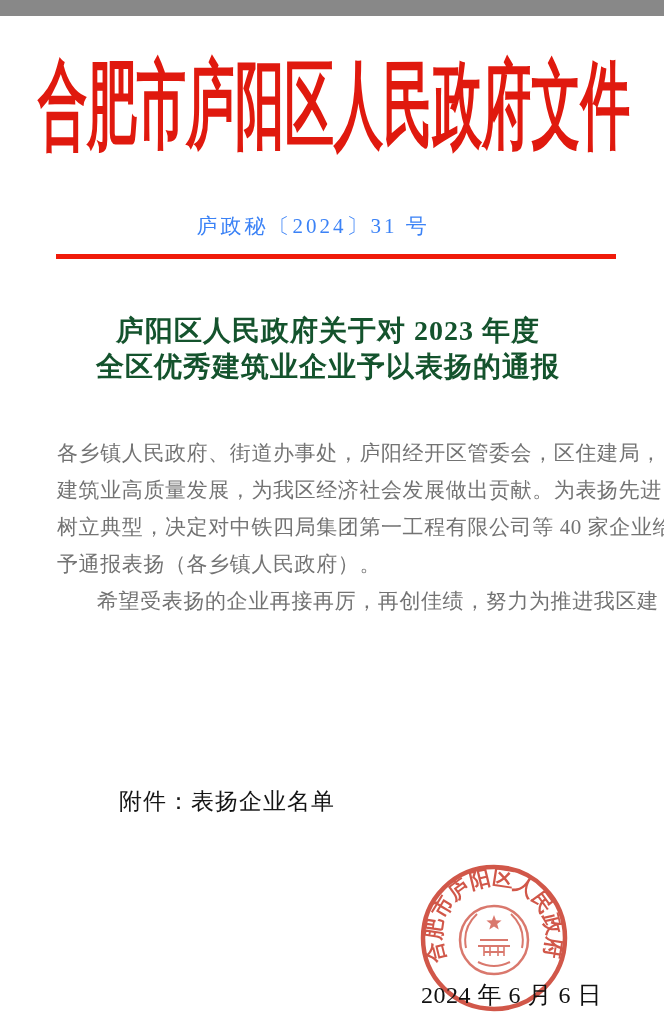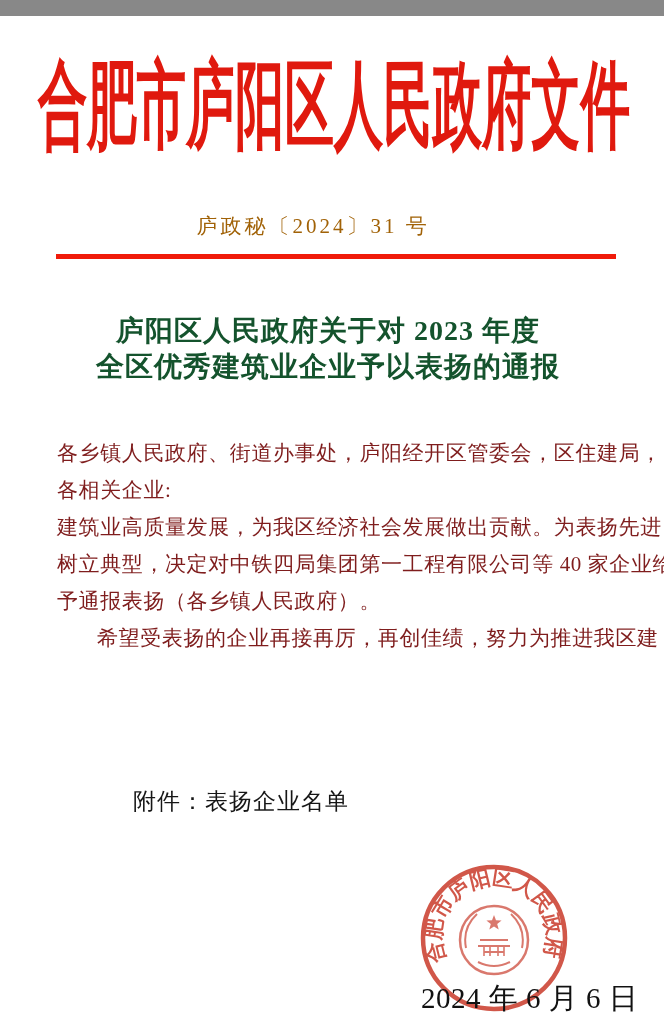--- a/index.html
+++ b/index.html
@@ -15,53 +15,53 @@
   
   .masthead{position:absolute;top:8px;left:0;width:664px;height:135px;}
   .masthead text{
     font-family:"Liberation Serif","DejaVu Serif",serif;
     font-weight:900;
     fill:#e0190e;
   }
   
   .doc-number{
     position:absolute;top:196px;left:0;width:626px;
-    text-align:center;font-size:21px;letter-spacing:3px;color:#a16207;
+    text-align:center;font-size:21px;letter-spacing:3px;color:#3b82f6;
   }
   
   .red-rule{
     position:absolute;top:238px;left:56px;width:560px;height:5px;
     background:#f01b0a;
   }
   
   .doc-title{
     position:absolute;top:297px;left:0;width:656px;
     text-align:center;font-weight:700;font-size:28px;
     line-height:36px;letter-spacing:1px;color:#14532d;
   }
   .doc-title .t-line{white-space:nowrap;}
   
   .body-text{
     position:absolute;top:419px;left:57px;width:560px;
-    font-size:21px;line-height:37px;letter-spacing:0.6px;color:#7f1d1d;
+    font-size:21px;line-height:37px;letter-spacing:0.6px;color:#737373;
   }
   .body-line{white-space:nowrap;}
   .body-line.ind{padding-left:40px;}
   .body-line.gap{margin-top:5px;}
   
   .attachment{
-    position:absolute;top:770px;left:133px;
+    position:absolute;top:770px;left:119px;
     font-size:23px;letter-spacing:1px;color:#161616;white-space:nowrap;
   }
   
   .seal{position:absolute;top:832px;left:404px;width:180px;height:180px;}
   
   .doc-date{
     position:absolute;top:963px;left:421px;
-    font-size:29px;letter-spacing:0.5px;color:#111;
+    font-size:24px;letter-spacing:0.5px;color:#111;
     white-space:nowrap;z-index:5;
   }
 </style>
 </head>
 <body>
 
 <div class="page">
 
   <svg class="masthead" viewBox="0 0 664 135">
     <text x="334" y="114" text-anchor="middle" font-size="96" textLength="592" lengthAdjust="spacingAndGlyphs">合肥市庐阳区人民政府文件</text>
@@ -71,21 +71,20 @@
 
   <div class="red-rule"></div>
 
   <div class="doc-title">
     <div class="t-line">庐阳区人民政府关于对 2023 年度</div>
     <div class="t-line">全区优秀建筑业企业予以表扬的通报</div>
   </div>
 
   <div class="body-text">
     <div class="body-line">各乡镇人民政府、街道办事处，庐阳经开区管委会，区住建局，</div>
-    <div class="body-line">各相关企业:</div>
     <div class="body-line">建筑业高质量发展，为我区经济社会发展做出贡献。为表扬先进，</div>
     <div class="body-line">树立典型，决定对中铁四局集团第一工程有限公司等 40 家企业给</div>
     <div class="body-line">予通报表扬（各乡镇人民政府）。</div>
     <div class="body-line ind">希望受表扬的企业再接再厉，再创佳绩，努力为推进我区建</div>
   </div>
 
   <div class="attachment">附件：表扬企业名单</div>
 
   <svg class="seal" viewBox="0 0 180 180">
     <g stroke="#c93a2a" fill="#c93a2a" opacity="0.85">

